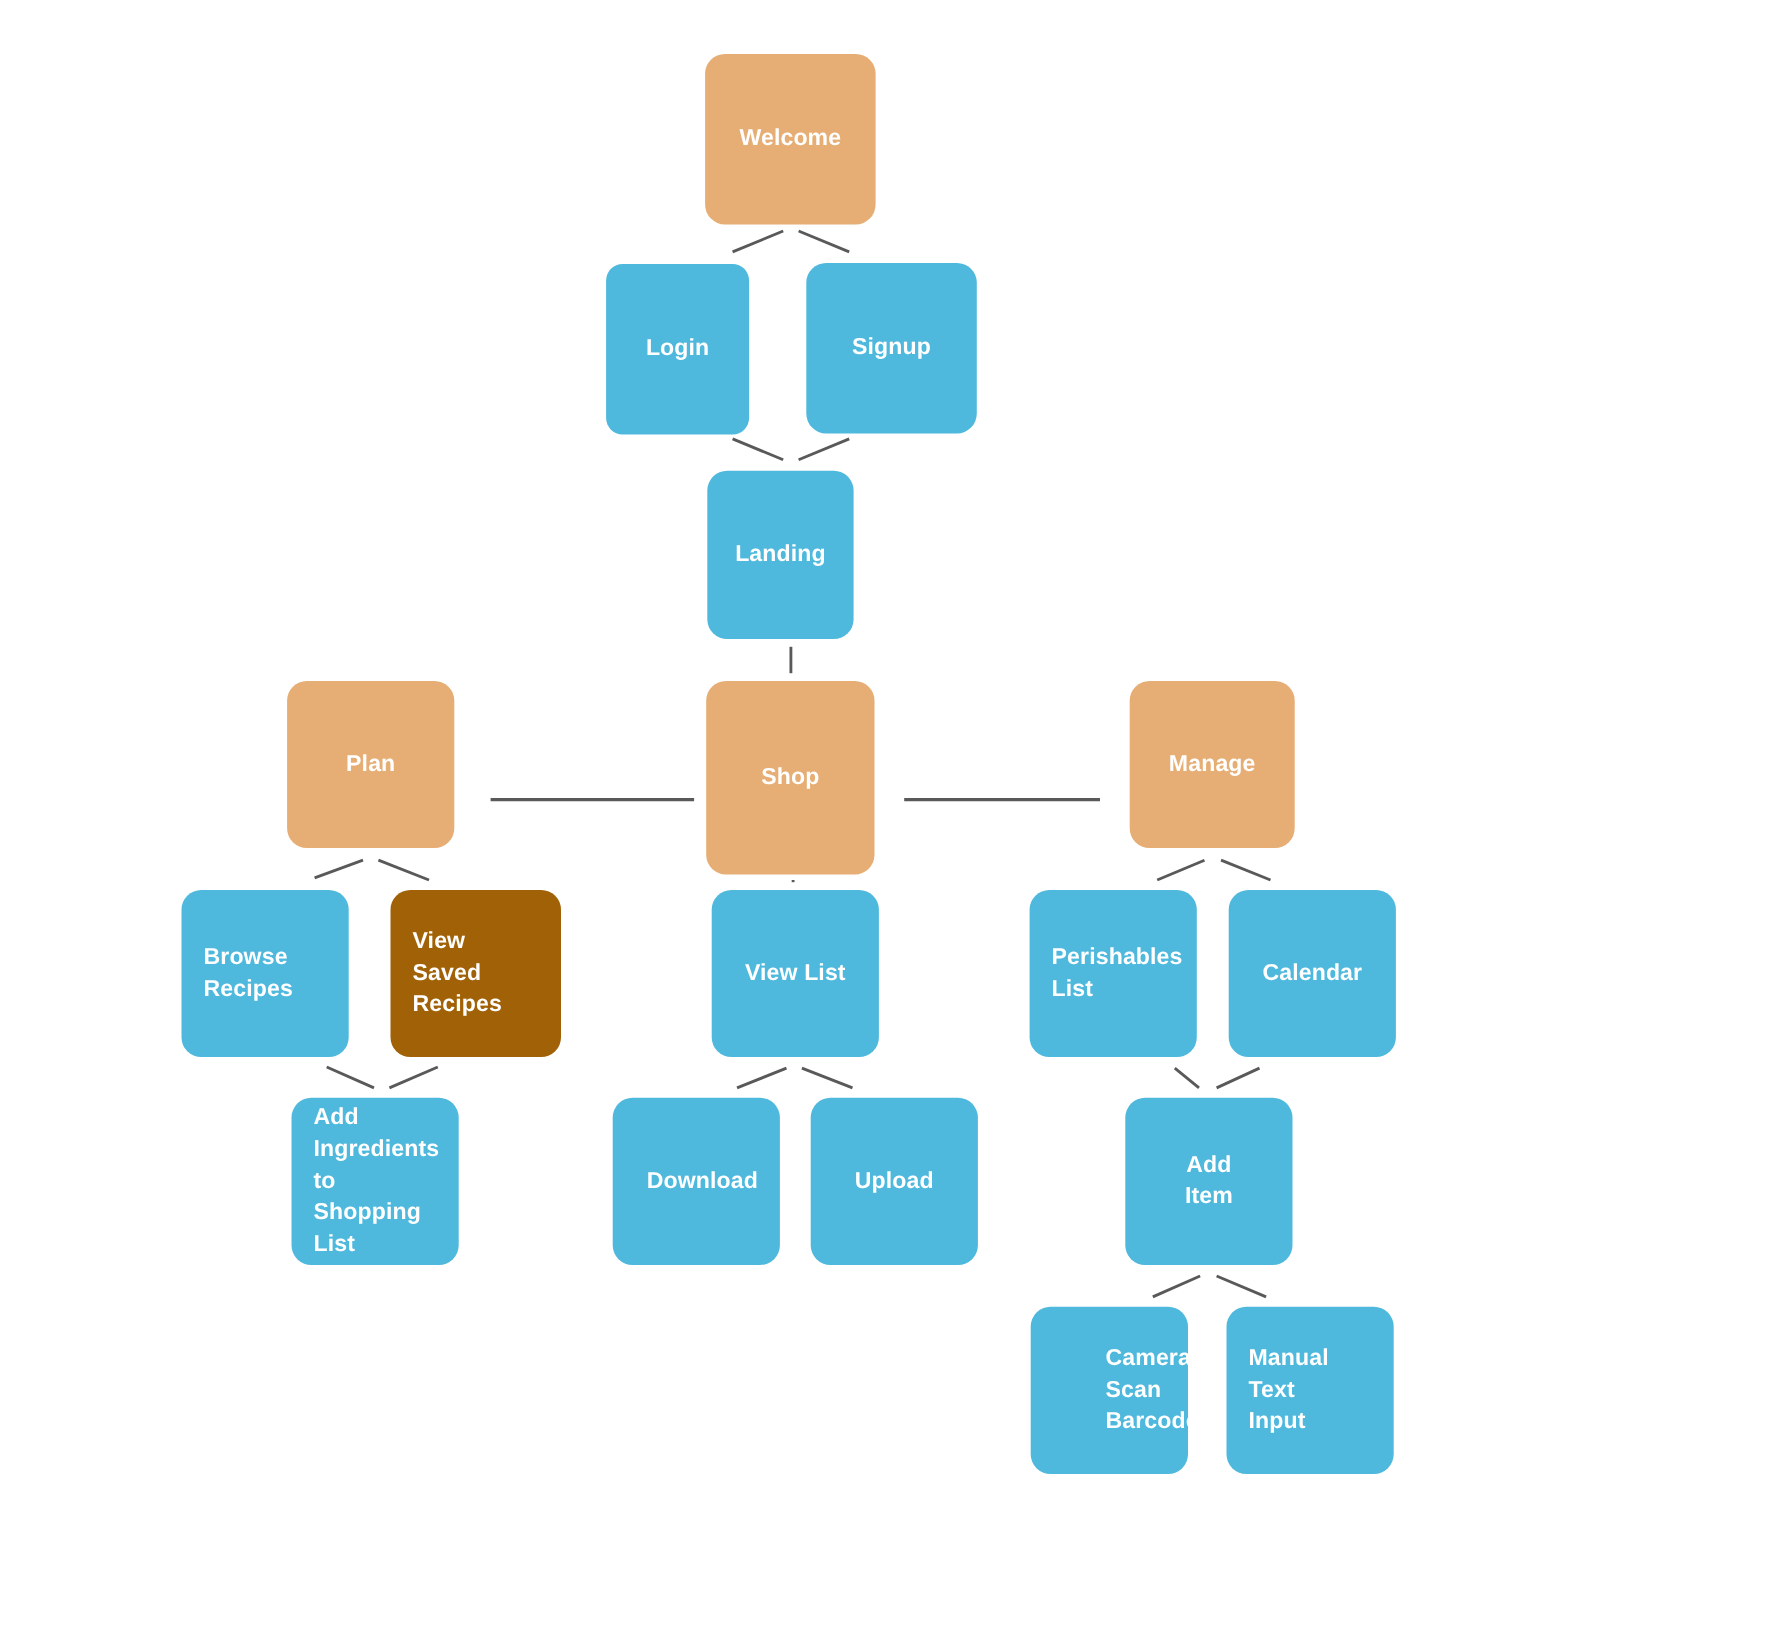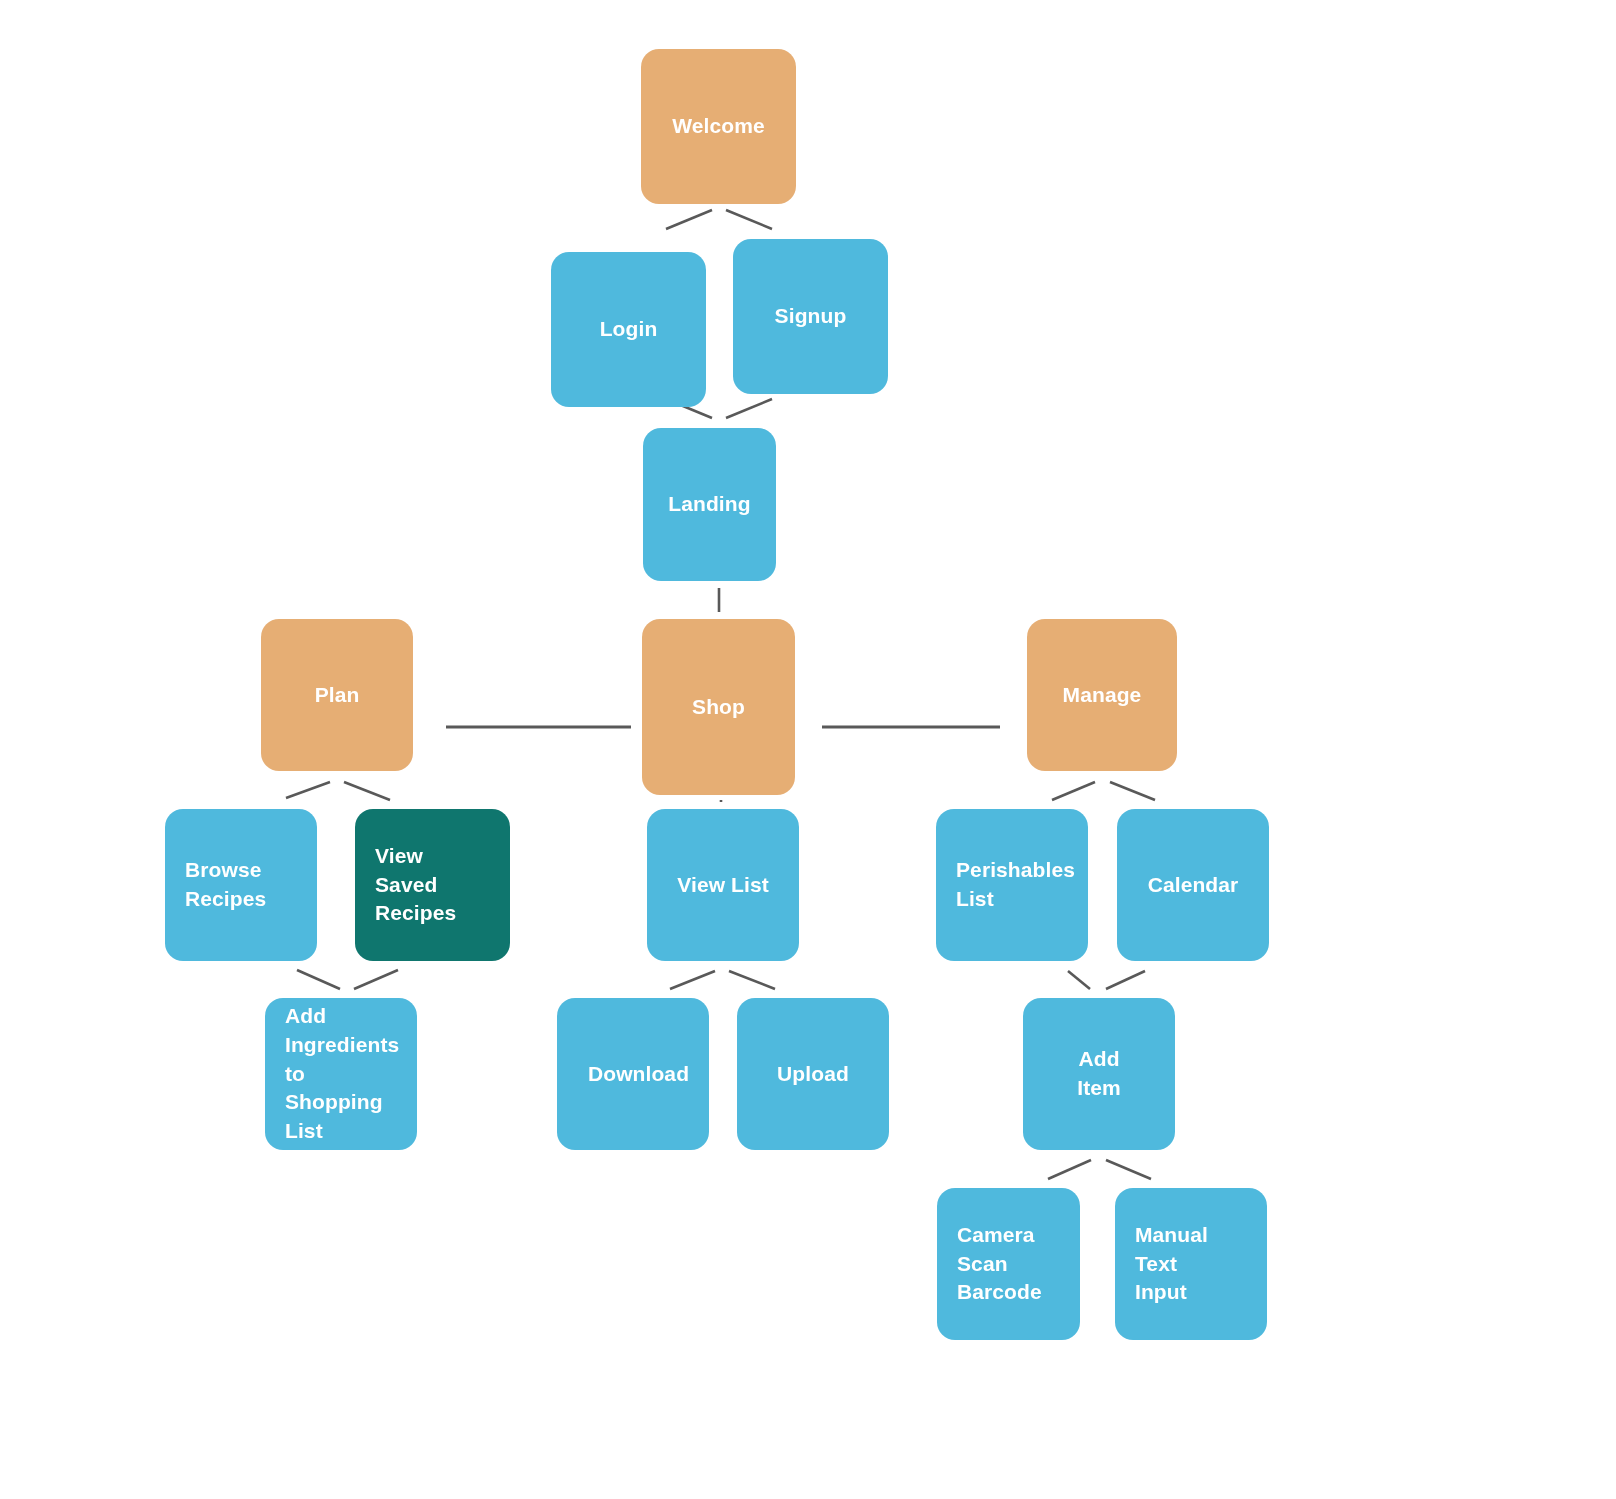--- a/index.html
+++ b/index.html
@@ -82,21 +82,21 @@
       <line x1="1068" y1="971" x2="1090" y2="989" stroke="#595959" stroke-width="2.6" stroke-linecap="butt"></line>
       <line x1="1145" y1="971" x2="1106" y2="989" stroke="#595959" stroke-width="2.6" stroke-linecap="butt"></line>
       <line x1="1091" y1="1160" x2="1048" y2="1179" stroke="#595959" stroke-width="2.6" stroke-linecap="butt"></line>
       <line x1="1106" y1="1160" x2="1151" y2="1179" stroke="#595959" stroke-width="2.6" stroke-linecap="butt"></line>
     </svg>
 
   <div id="node-layer">
       <div class="node center-text" style="left: 641px; top: 49px; width: 155px; height: 155px; background: rgb(230, 174, 116);">
         <span class="label">Welcome</span>
       </div>
-      <div class="node center-text" style="left: 551px; top: 252px; width: 155px; height: 155px; background: rgb(79, 185, 221);">
+      <div class="node center-text" style="left: 551px; top: 240px; width: 130px; height: 155px; background: rgb(79, 185, 221); border-radius: 15px;">
         <span class="label">Login</span>
       </div>
       <div class="node center-text" style="left: 733px; top: 239px; width: 155px; height: 155px; background: rgb(79, 185, 221);">
         <span class="label">Signup</span>
       </div>
       <div class="node center-text" style="left: 643px; top: 428px; width: 133px; height: 153px; background: rgb(79, 185, 221);">
         <span class="label">Landing</span>
       </div>
       <div class="node center-text" style="left: 261px; top: 619px; width: 152px; height: 152px; background: rgb(230, 174, 116);">
         <span class="label">Plan</span>
@@ -104,21 +104,21 @@
       <div class="node center-text" style="left: 642px; top: 619px; width: 153px; height: 176px; background: rgb(230, 174, 116);">
         <span class="label">Shop</span>
       </div>
       <div class="node center-text" style="left: 1027px; top: 619px; width: 150px; height: 152px; background: rgb(230, 174, 116);">
         <span class="label">Manage</span>
       </div>
       <div class="node left-text" style="left: 165px; top: 809px; width: 152px; height: 152px; background: rgb(79, 185, 221);">
         <span class="label">Browse
 Recipes</span>
       </div>
-      <div class="node left-text" style="left: 355px; top: 809px; width: 155px; height: 152px; background: #0f766e;">
+      <div class="node left-text" style="left: 355px; top: 809px; width: 155px; height: 152px; background: #a16207;">
         <span class="label">View
 Saved
 Recipes</span>
       </div>
       <div class="node center-text" style="left: 647px; top: 809px; width: 152px; height: 152px; background: rgb(79, 185, 221);">
         <span class="label">View List</span>
       </div>
       <div class="node left-text" style="left: 936px; top: 809px; width: 152px; height: 152px; background: rgb(79, 185, 221);">
         <span class="label">Perishables
 List</span>
@@ -136,21 +136,21 @@
       <div class="node center-text" style="left: 557px; top: 998px; width: 152px; height: 152px; background: rgb(79, 185, 221); padding-left: 11px;">
         <span class="label">Download</span>
       </div>
       <div class="node center-text" style="left: 737px; top: 998px; width: 152px; height: 152px; background: rgb(79, 185, 221);">
         <span class="label">Upload</span>
       </div>
       <div class="node center-text" style="left: 1023px; top: 998px; width: 152px; height: 152px; background: rgb(79, 185, 221);">
         <span class="label">Add
 Item</span>
       </div>
-      <div class="node left-text" style="left: 937px; top: 1188px; width: 143px; height: 152px; background: rgb(79, 185, 221);">
+      <div class="node left-text" style="left: 937px; top: 1188px; width: 143px; height: 152px; background: rgb(79, 185, 221); padding-left: 48px;">
         <span class="label">Camera
 Scan
 Barcode</span>
       </div>
       <div class="node left-text" style="left: 1115px; top: 1188px; width: 152px; height: 152px; background: rgb(79, 185, 221);">
         <span class="label">Manual
 Text
 Input</span>
       </div>
     </div>

